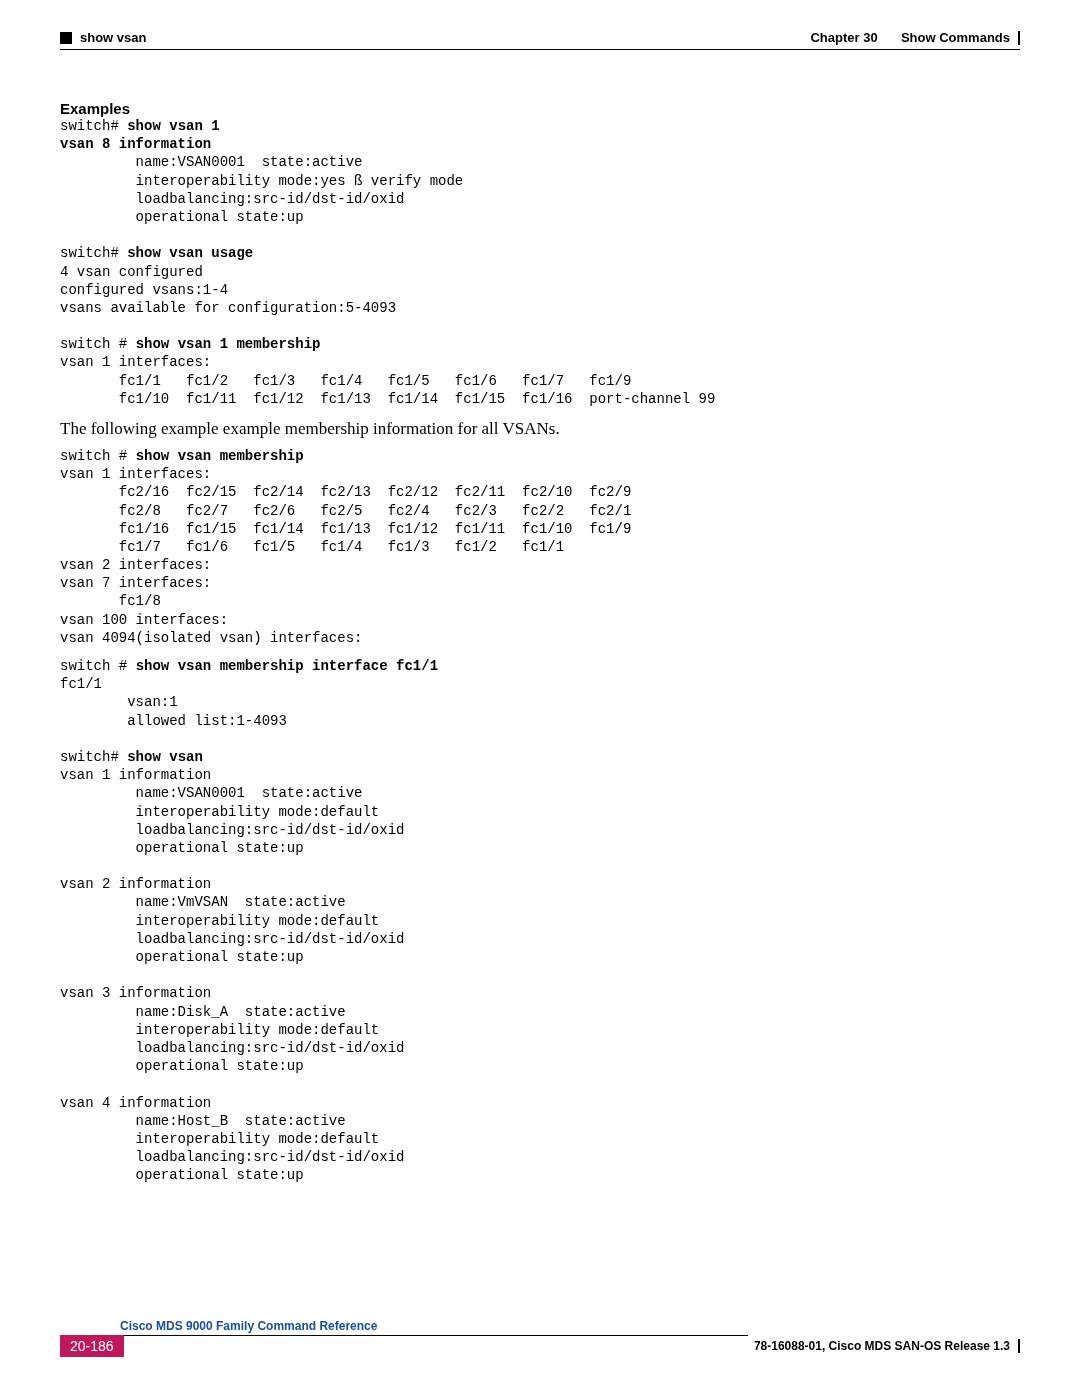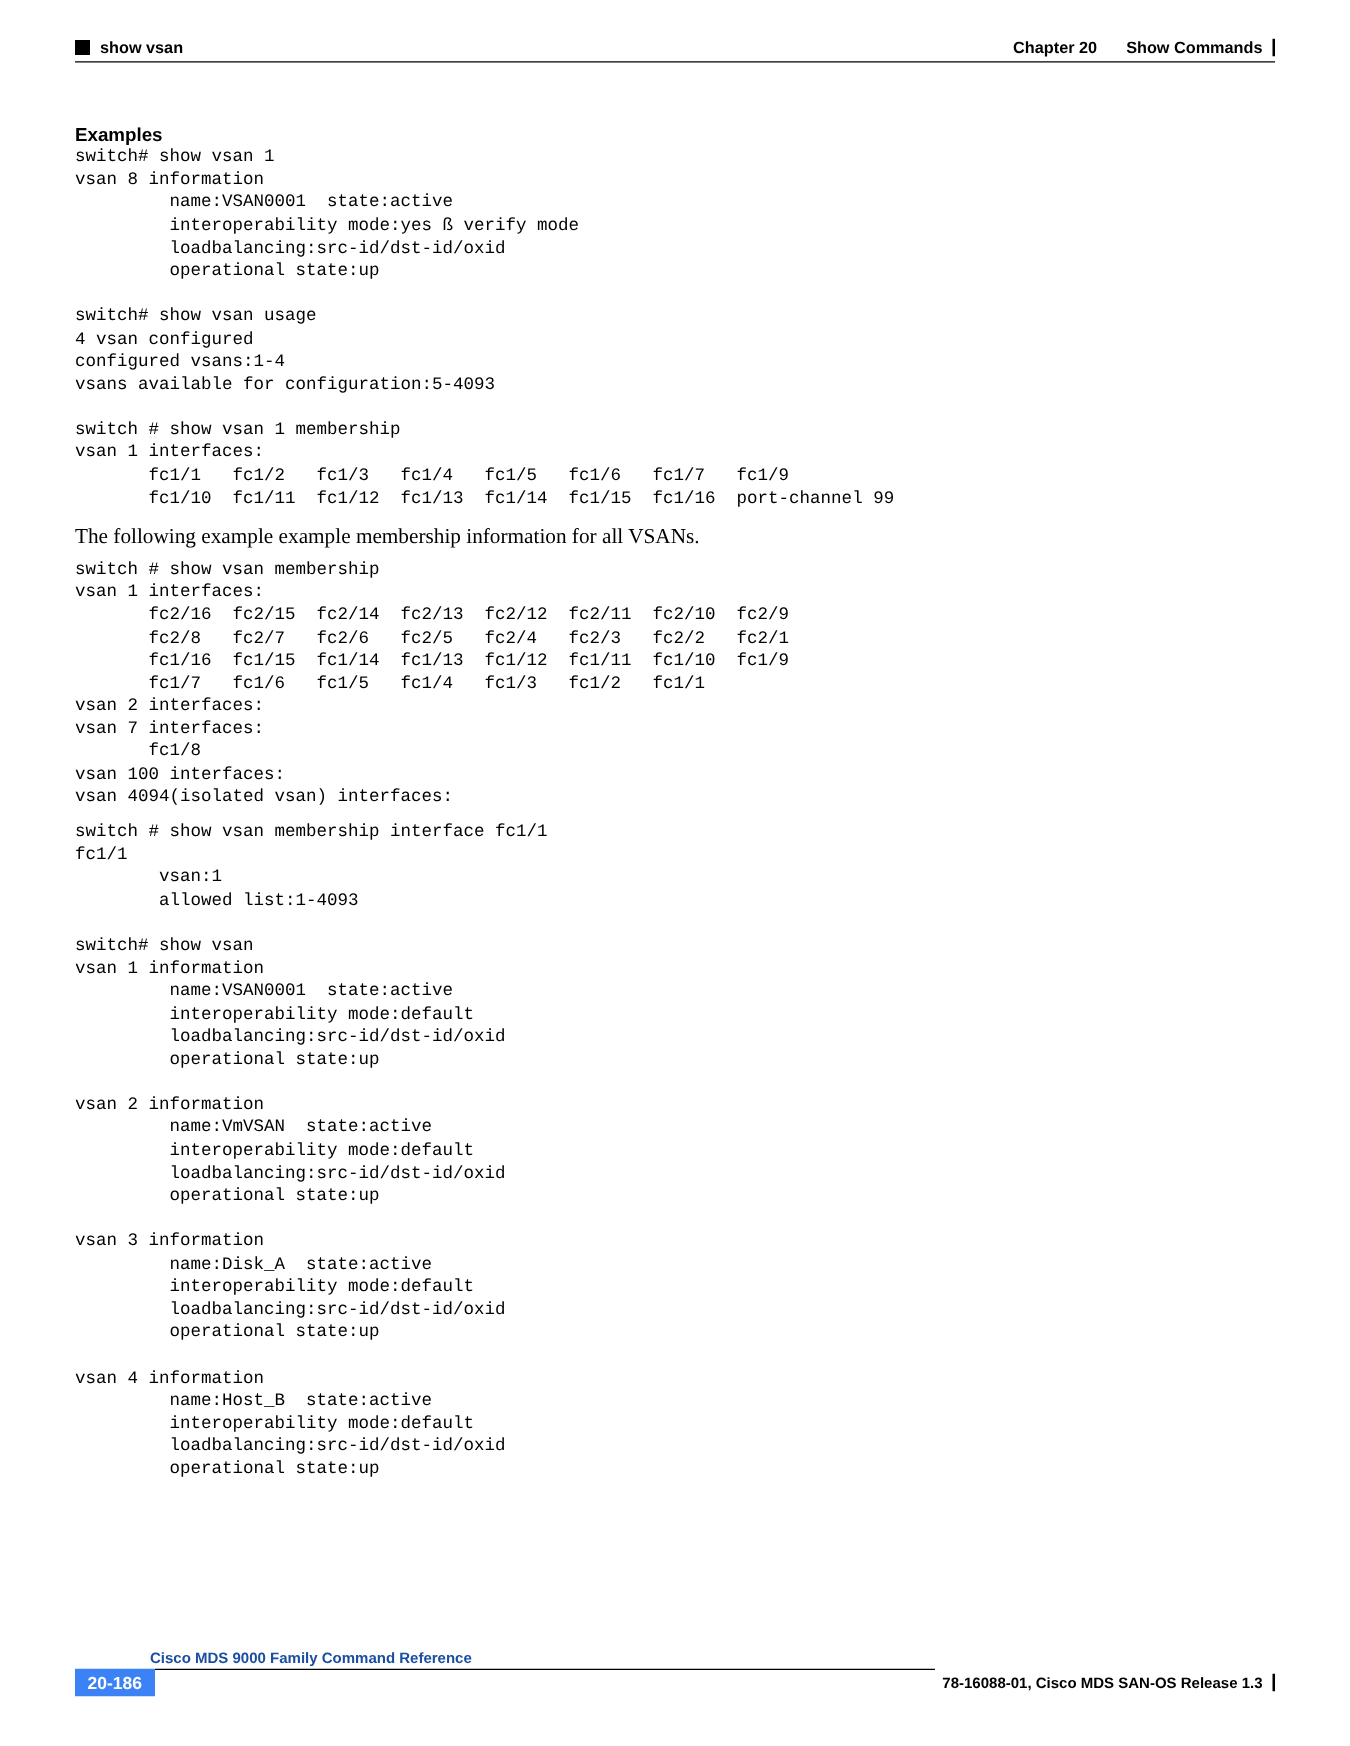--- a/index.html
+++ b/index.html
@@ -76,45 +76,45 @@
     font-size: 17px;
     margin: 0 0 6px 0;
   }
   pre.code {
     font-family: "Courier New", Courier, monospace;
     font-size: 14px;
     white-space: pre;
     margin: 0 0 10px 0;
     line-height: 1.3;
   }
-  pre.code .b { font-weight: normal; }
+  pre.code .b { font-weight: bold; }
   .footer {
     position: absolute;
     bottom: 40px;
     left: 60px;
     right: 60px;
   }
   .footer .ref-title {
     font-family: Arial, Helvetica, sans-serif;
     font-size: 12px;
     font-weight: bold;
     color: #1a4ea0;
     margin-left: 60px;
     margin-bottom: 2px;
   }
   .footer-bar {
     display: flex;
     align-items: stretch;
     height: 22px;
   }
   .page-badge {
-    background: #3b82f6;
+    background: #be185d;
     color: #fff;
     font-family: Arial, Helvetica, sans-serif;
-    font-weight: bold;
+    font-weight: normal;
     font-size: 14px;
     padding: 2px 10px;
     display: flex;
     align-items: center;
   }
   .footer-right-box {
     display:flex;
     align-items:center;
     gap:8px;
     font-family: Arial, Helvetica, sans-serif;
@@ -133,21 +133,21 @@
 </head>
 <body>
 
 <div class="page">
   <div class="header-row">
     <div class="header-left">
       <span class="black-square"></span>
       <span>show vsan</span>
     </div>
     <div class="header-right">
-      <span>Chapter 20</span>
+      <span>Chapter 30</span>
       <span>&nbsp;&nbsp;</span>
       <span>Show Commands</span>
       <span class="vert-bar"></span>
     </div>
   </div>
   <hr class="hr-top">
 
   <div class="content">
     <div class="label-col">
       <span>Examples</span>

